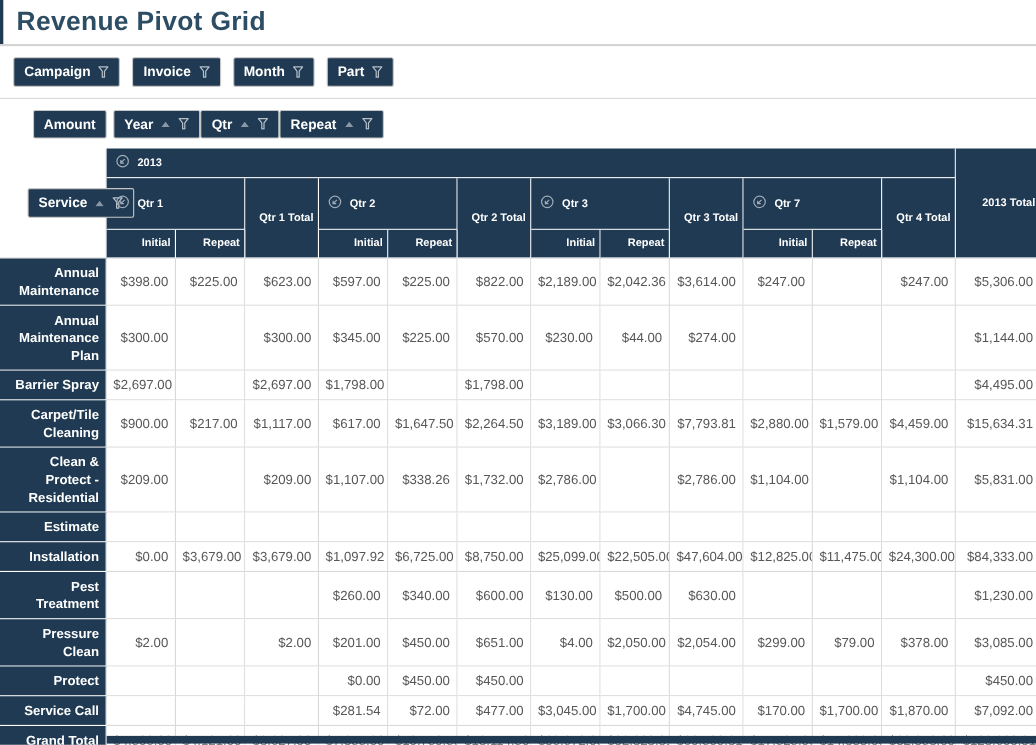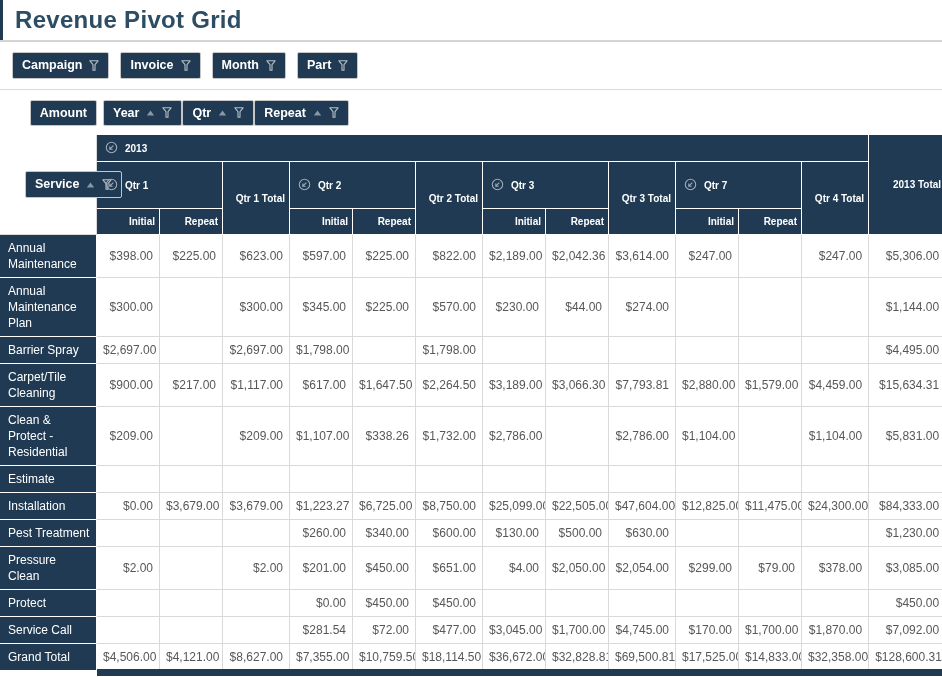--- a/index.html
+++ b/index.html
@@ -25,21 +25,21 @@
   
   table.pivot { border-collapse:separate; border-spacing:0; table-layout:fixed; width:946px; }
   th, td { vertical-align:middle; }
   th.navy { background:#1f3a52; color:#fff; font-size:10px; font-weight:bold;
             border-right:1px solid #fff; border-bottom:1px solid #fff; }
   th.hleft { text-align:left; padding:5px 4px 5px 8px; }
   th.hcenter { text-align:right; padding:5px 4px; line-height:15px; }
   .hflex { display:flex; align-items:center; gap:7px; }
   th.corner { background:#fff; border-right:1px solid #d9d9d9; border-bottom:1px solid #d9d9d9;
               text-align:left; padding-left:25px; }
-  th.rowlabel { background:#1f3a52; color:#fff; font-size:12px; font-weight:normal; text-align:left;
+  th.rowlabel { background:#1f3a52; color:#fff; font-size:12px; font-weight:bold; text-align:right;
                 padding:5px 6px 5px 8px; line-height:16px; border-right:1px solid #fff; border-bottom:1px solid #fff; }
   td.val { background:#fff; color:#575757; font-size:12px; text-align:right; padding:5px 6px;
            line-height:15px; border-right:1px solid #d9d9d9; border-bottom:1px solid #d9d9d9;
            height:27px; overflow:hidden; white-space:nowrap; }
   tr.h1 { height:27px; } tr.h2 { height:47px; } tr.h3 { height:26px; }
 
   .hscroll { position:absolute; bottom:1px; left:97px; right:0; height:7px; background:#1f3a52; }
 </style>
 </head>
 <body>
@@ -300,21 +300,21 @@
           <td class="val"></td>
           <td class="val"></td>
           <td class="val"></td>
           <td class="val"></td>
         </tr>
         <tr>
           <th class="rowlabel">Installation</th>
           <td class="val">$0.00</td>
           <td class="val">$3,679.00</td>
           <td class="val">$3,679.00</td>
-          <td class="val">$1,223.27</td>
+          <td class="val">$1,097.92</td>
           <td class="val">$6,725.00</td>
           <td class="val">$8,750.00</td>
           <td class="val">$25,099.00</td>
           <td class="val">$22,505.00</td>
           <td class="val">$47,604.00</td>
           <td class="val">$12,825.00</td>
           <td class="val">$11,475.00</td>
           <td class="val">$24,300.00</td>
           <td class="val">$84,333.00</td>
         </tr>

